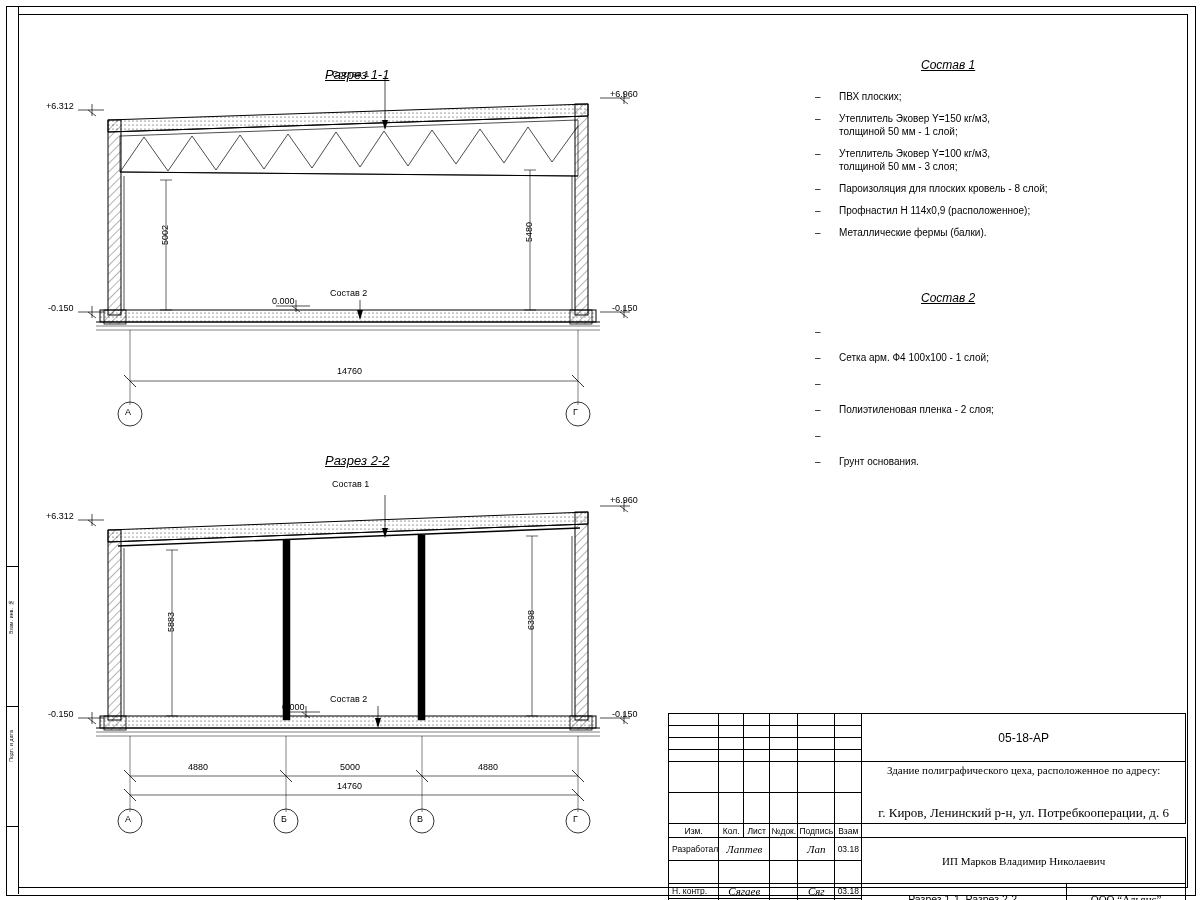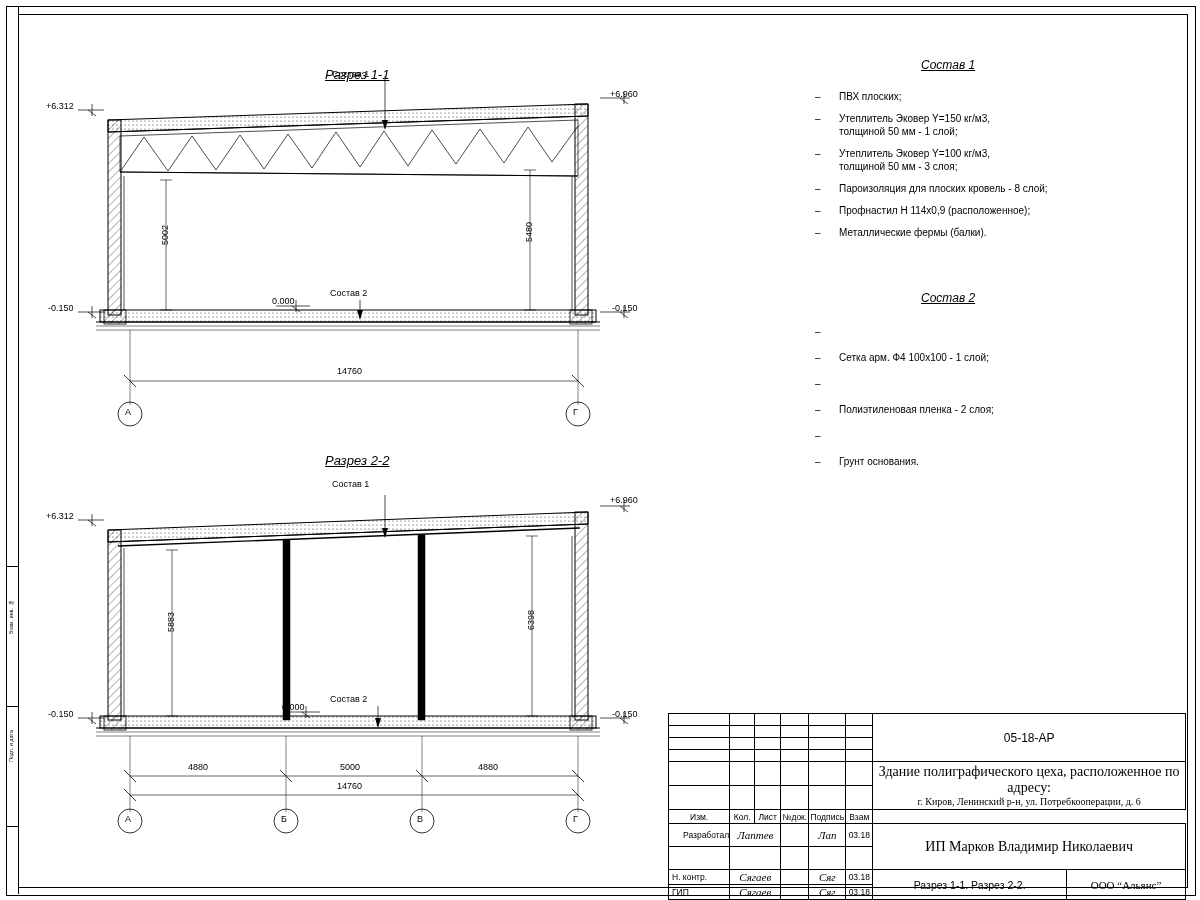--- a/index.html
+++ b/index.html
@@ -27,22 +27,22 @@
 
   .notes{position:absolute;font-size:10px;line-height:14px;}
 
   
   .stamp{position:absolute;left:668px;top:713px;width:518px;height:172px;}
   .stamp table{border-collapse:collapse;font-size:8px;}
   .stamp td{border:1px solid #000;padding:0;text-align:center;vertical-align:middle;}
   .bignum{font-size:12px;}
   .cellname{font-size:8.5px;}
   .sig{font-family:"Liberation Serif",serif;font-style:italic;font-size:11px;}
-  .objline{font-size:14px;font-family:"Liberation Serif",serif;}
-  .obj-it{font-family:"Liberation Serif",serif;font-size:10px;}
+  .objline{font-size:11px;font-family:"Liberation Serif",serif;}
+  .obj-it{font-family:"Liberation Serif",serif;font-size:13px;margin-top:29px;}
   .mid-title{font-size:10.5px;}
   .org{font-size:11px;font-family:"Liberation Serif",serif;}
 </style>
 </head>
 <body>
 
 <div class="sheet">
 
   <div class="frame-outer"></div>
   <div class="frame-inner"></div>
@@ -338,21 +338,21 @@
         <td class="cellname">Кол.</td>
         <td class="cellname">Лист</td>
         <td class="cellname">№док.</td>
         <td class="cellname">Подпись</td>
         <td class="cellname">Взам</td>
         <td style="border:none"></td>
             <td style="border:none"></td>
             <td style="border:none"></td>
       </tr>
       <tr>
-        <td class="cellname" style="height:22px;text-align:left;padding-left:14px">Разработал</td>
+        <td class="cellname" style="height:22px;text-align:left;padding-left:3px">Разработал</td>
         <td colspan="2" class="sig">Лаптев</td>
         <td style="border-right:none"></td>
         <td class="sig">Лап</td>
         <td class="cellname">03.18</td>
         <td rowspan="2" colspan="3" class="objline" style="padding:2px 4px;">ИП Марков Владимир Николаевич</td>
       </tr>
       <tr>
         <td class="cellname" style="height:22px;text-align:left;padding-left:3px"></td>
         <td colspan="2"></td>
         <td style="border-right:none"></td>

